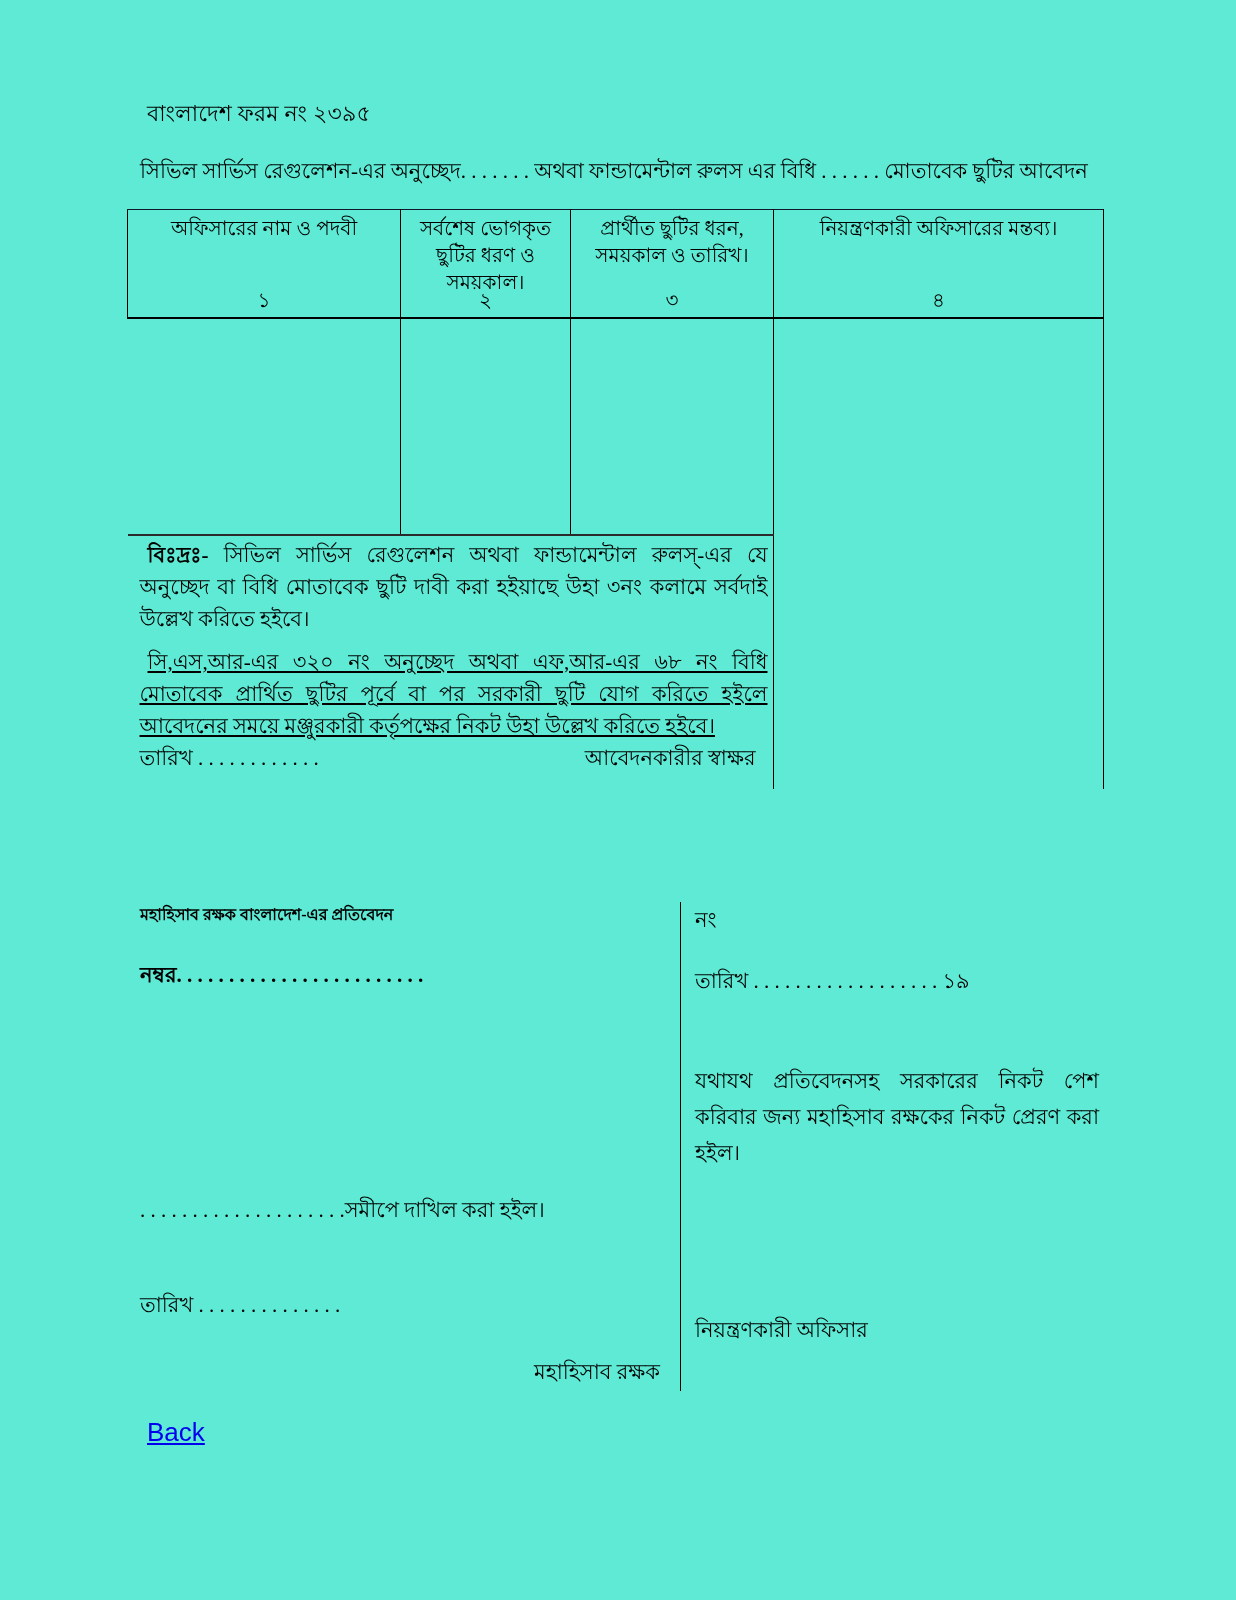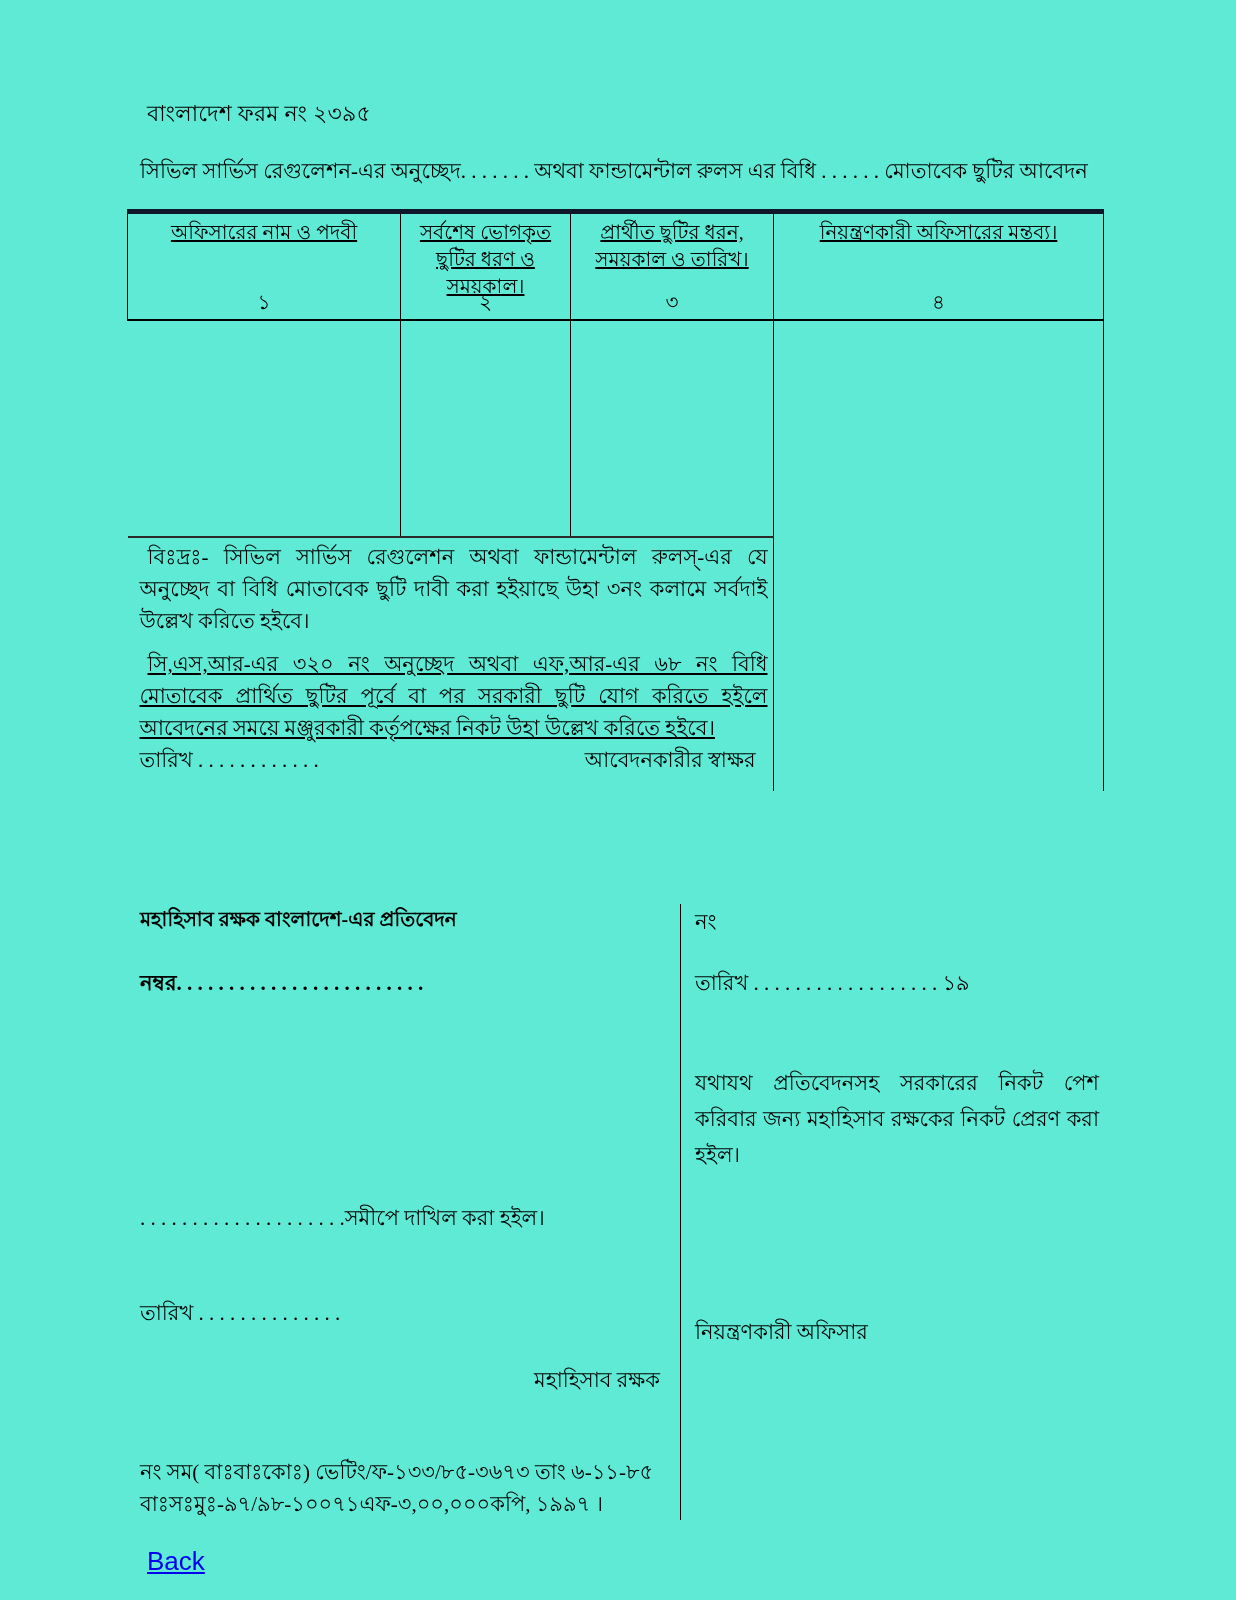--- a/index.html
+++ b/index.html
@@ -31,24 +31,23 @@
     margin:19px 0 0 127px;
   }
   table.leave-table td{padding:0;box-sizing:border-box;}
   td.h{
     position:relative;
     height:108px;
     vertical-align:top;
     text-align:center;
     font-size:20px;
     line-height:1.35;
-    border-top:5px solid #0f172a;
+    border-top:1px solid #0f172a;
     border-bottom:2px solid #000;
     border-right:1px solid #000;
-    text-decoration:underline;
   }
   td.h.c1{border-left:1px solid #000;}
   td.h .lbl{padding:5px 14px 0 14px;}
   td.h .num{position:absolute;bottom:3px;left:0;right:0;text-align:center;}
   td.b{
     height:217px;
     border-right:1px solid #000;
     border-bottom:2px solid #2a2a2a;
   }
   td.b.c4{
@@ -68,21 +67,21 @@
     box-sizing:border-box;
   }
   .note1,.note2{
     margin:0;
     text-align:justify;
     line-height:1.53;
     width:628px;
   }
   .note1{text-indent:8px;}
   .note2{margin-top:11px;text-indent:8px;text-decoration:underline;}
-  .note1 b{font-weight:normal;}
+  .note1 b{font-weight:bold;}
   .sig-row{
     margin-top:auto;
     display:flex;
     justify-content:space-between;
     width:616px;
   }
   
   .report{
     display:flex;
     margin:113px 0 0 140px;
@@ -92,21 +91,21 @@
     width:540px;
     box-sizing:border-box;
     padding-right:20px;
   }
   .rright{
     width:422px;
     box-sizing:border-box;
     border-left:1px solid #000;
     padding-left:14px;
   }
-  .rhead{font-weight:bold;font-size:20px;}
+  .rhead{font-weight:bold;font-size:16px;}
   .rnum{margin-top:30px;font-weight:bold;}
   .rsubmit{margin-top:200px;}
   .rdate{margin-top:60px;}
   .rsig{margin-top:32px;text-align:right;}
   .rfoot{margin-top:58px;line-height:1.5;}
   .rr-no{margin-top:2px;}
   .rrdate{margin-top:26px;}
   .rrpara{
     margin:64px 12px 0 0;
     text-align:justify;
@@ -180,24 +179,20 @@
   </tbody>
     </table>
 
   <div class="report">
     <div class="rleft">
       <div class="rhead">মহাহিসাব রক্ষক বাংলাদেশ-এর প্রতিবেদন</div>
       <div class="rnum">নম্বর. . . . . . . . . . . . . . . . . . . . . . . .</div>
       <div class="rsubmit">. . . . . . . . . . . . . . . . . . . .সমীপে দাখিল করা হইল।</div>
       <div class="rdate">তারিখ . . . . . . . . . . . . . .</div>
       <div class="rsig">মহাহিসাব রক্ষক</div>
-      <div class="rfoot">
-        <div>নং সম( বাঃবাঃকোঃ) ভেটিং/ফ-১৩৩/৮৫-৩৬৭৩ তাং ৬-১১-৮৫</div>
-        <div>বাঃসঃমুঃ-৯৭/৯৮-১০০৭১এফ-৩,০০,০০০কপি, ১৯৯৭ ।</div>
-      </div>
     </div>
     <div class="rright">
       <div class="rr-no">নং</div>
       <div class="rrdate">তারিখ . . . . . . . . . . . . . . . . . .  ১৯</div>
       <p class="rrpara">যথাযথ প্রতিবেদনসহ সরকারের নিকট পেশ করিবার জন্য মহাহিসাব রক্ষকের নিকট প্রেরণ করা হইল।</p>
       <div class="rrsig">নিয়ন্ত্রণকারী অফিসার</div>
     </div>
   </div>
 
   <a class="back" href="#">Back</a>

